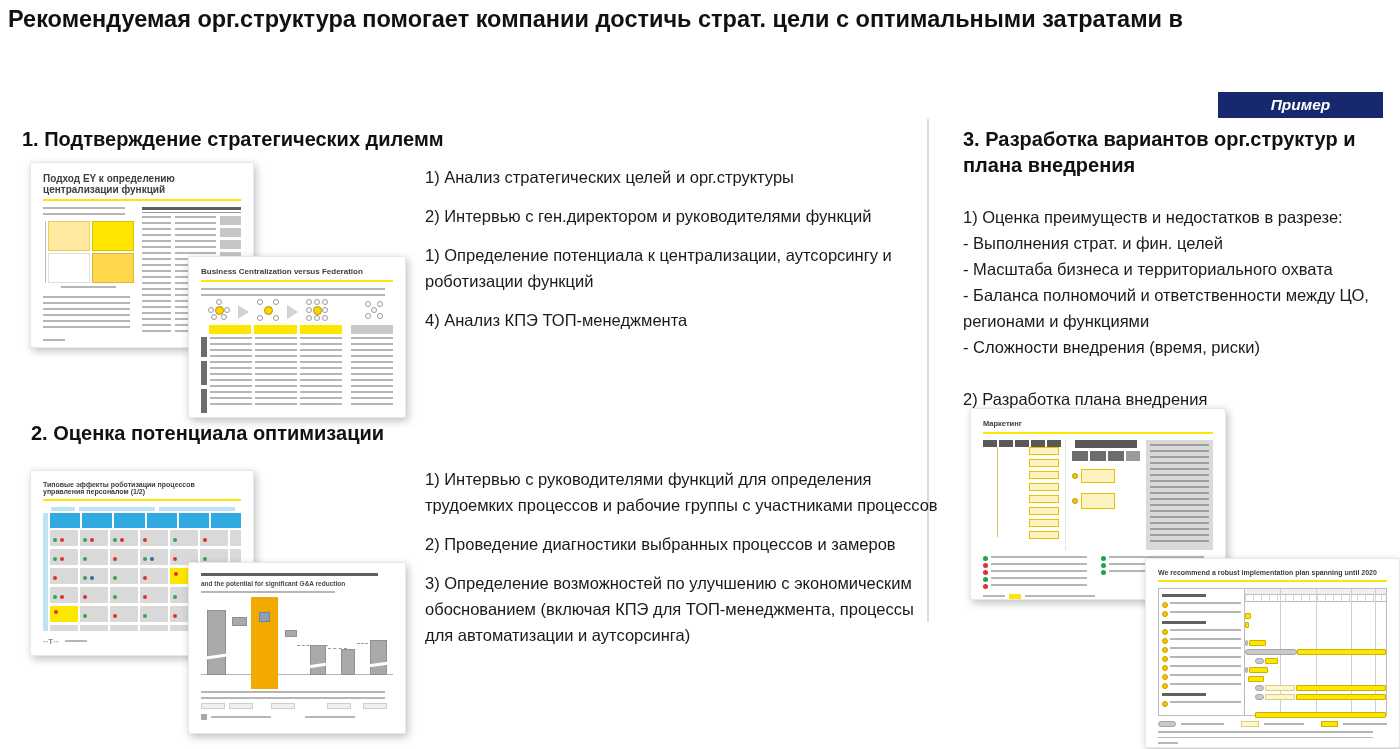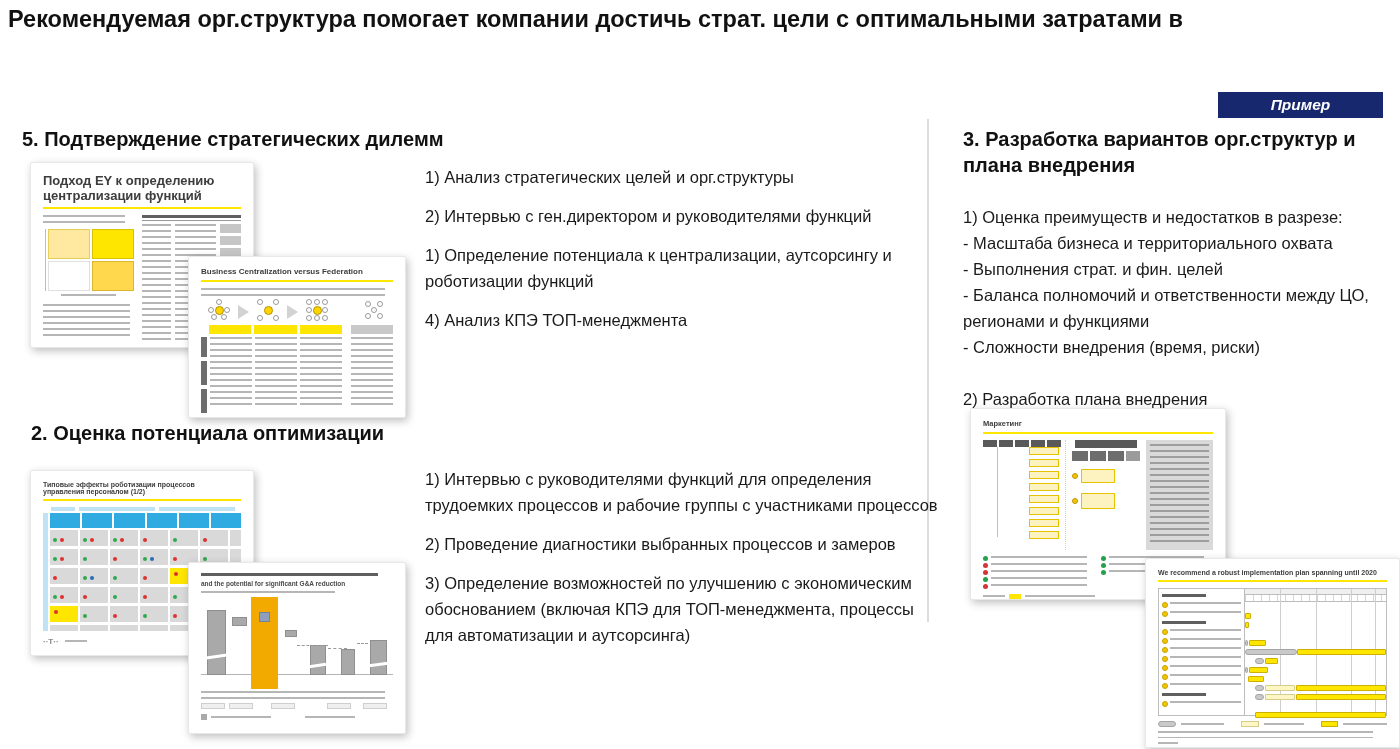--- a/index.html
+++ b/index.html
@@ -45,31 +45,31 @@
 <body>
 
 <div class="page-title">
   <div>Рекомендуемая орг.структура помогает компании достичь страт. цели с оптимальными затратами в</div>
 </div>
 
 <div class="example-badge" style="background:#18286f;">Пример</div>
 
 <div class="v-divider"></div>
 
-<div class="sec-heading" style="left:22px; top:126px;">5. Подтверждение стратегических дилемм</div>
+<div class="sec-heading" style="left:22px; top:126px;">1. Подтверждение стратегических дилемм</div>
 
 <div class="steps" style="left:425px; top:164px; width:522px;">
   <p>1) Анализ стратегических целей и орг.структуры</p>
   <p>2) Интервью с ген.директором и руководителями функций</p>
   <p>1) Определение потенциала к централизации, аутсорсингу и роботизации функций</p>
   <p>4) Анализ КПЭ ТОП-менеджмента</p>
 </div>
 
 <div class="thumb" style="left:30px; top:162px; width:224px; height:186px; z-index:1;">
-  <div class="tt" style="font-size:13px;">Подход EY к определению централизации функций</div>
+  <div class="tt" style="font-size:10px;">Подход EY к определению централизации функций</div>
   <div class="yhr"></div>
   <div style="display:flex; gap:8px;">
     <div style="width:46%;">
       <div class="txt" style="height:10px; width:90%;"></div>
       <div style="display:flex; margin-top:4px;">
         <div style="width:6px; border-right:1px solid #bdbdbd; margin-right:2px;"></div>
         <div style="display:grid; grid-template-columns:42px 42px; grid-template-rows:30px 30px; gap:2px;">
           <div style="background:#ffe9a0; border:1px solid #e8cf5a;"></div>
           <div style="background:#ffe600; border:1px solid #d8c300;"></div>
           <div style="background:#ffffff; border:1px solid #e0e0e0;"></div>
@@ -262,22 +262,22 @@
     <div style="width:6px; height:6px; background:#a9a9a9;"></div>
     <div class="txt" style="height:3px; width:60px;"></div>
     <div class="txt" style="height:3px; width:50px; margin-left:30px;"></div>
   </div>
 </div>
 
 <div class="sec-heading" style="left:963px; top:126px; width:432px;">3. Разработка вариантов орг.структур и плана внедрения</div>
 
 <div class="steps" style="left:963px; top:204px; width:434px;">
   <p class="nogap">1) Оценка преимуществ и недостатков в разрезе:</p>
+  <div>- Выполнения страт. и фин. целей</div>
   <div>- Масштаба бизнеса и территориального охвата</div>
-  <div>- Выполнения страт. и фин. целей</div>
   <div>- Баланса полномочий и ответственности между ЦО, регионами и функциями</div>
   <div>- Сложности внедрения (время, риски)</div>
   <p class="nogap gap-top">2) Разработка плана внедрения</p>
 </div>
 
 <div class="thumb" style="left:970px; top:408px; width:256px; height:192px; z-index:1;">
   <div class="tt" style="font-size:7.5px;">Маркетинг</div>
   <div class="yhr"></div>
   <div style="display:flex; gap:6px; height:110px;">
     <div style="width:36%; border-right:1px dotted #cfcfcf; padding-right:4px;">

